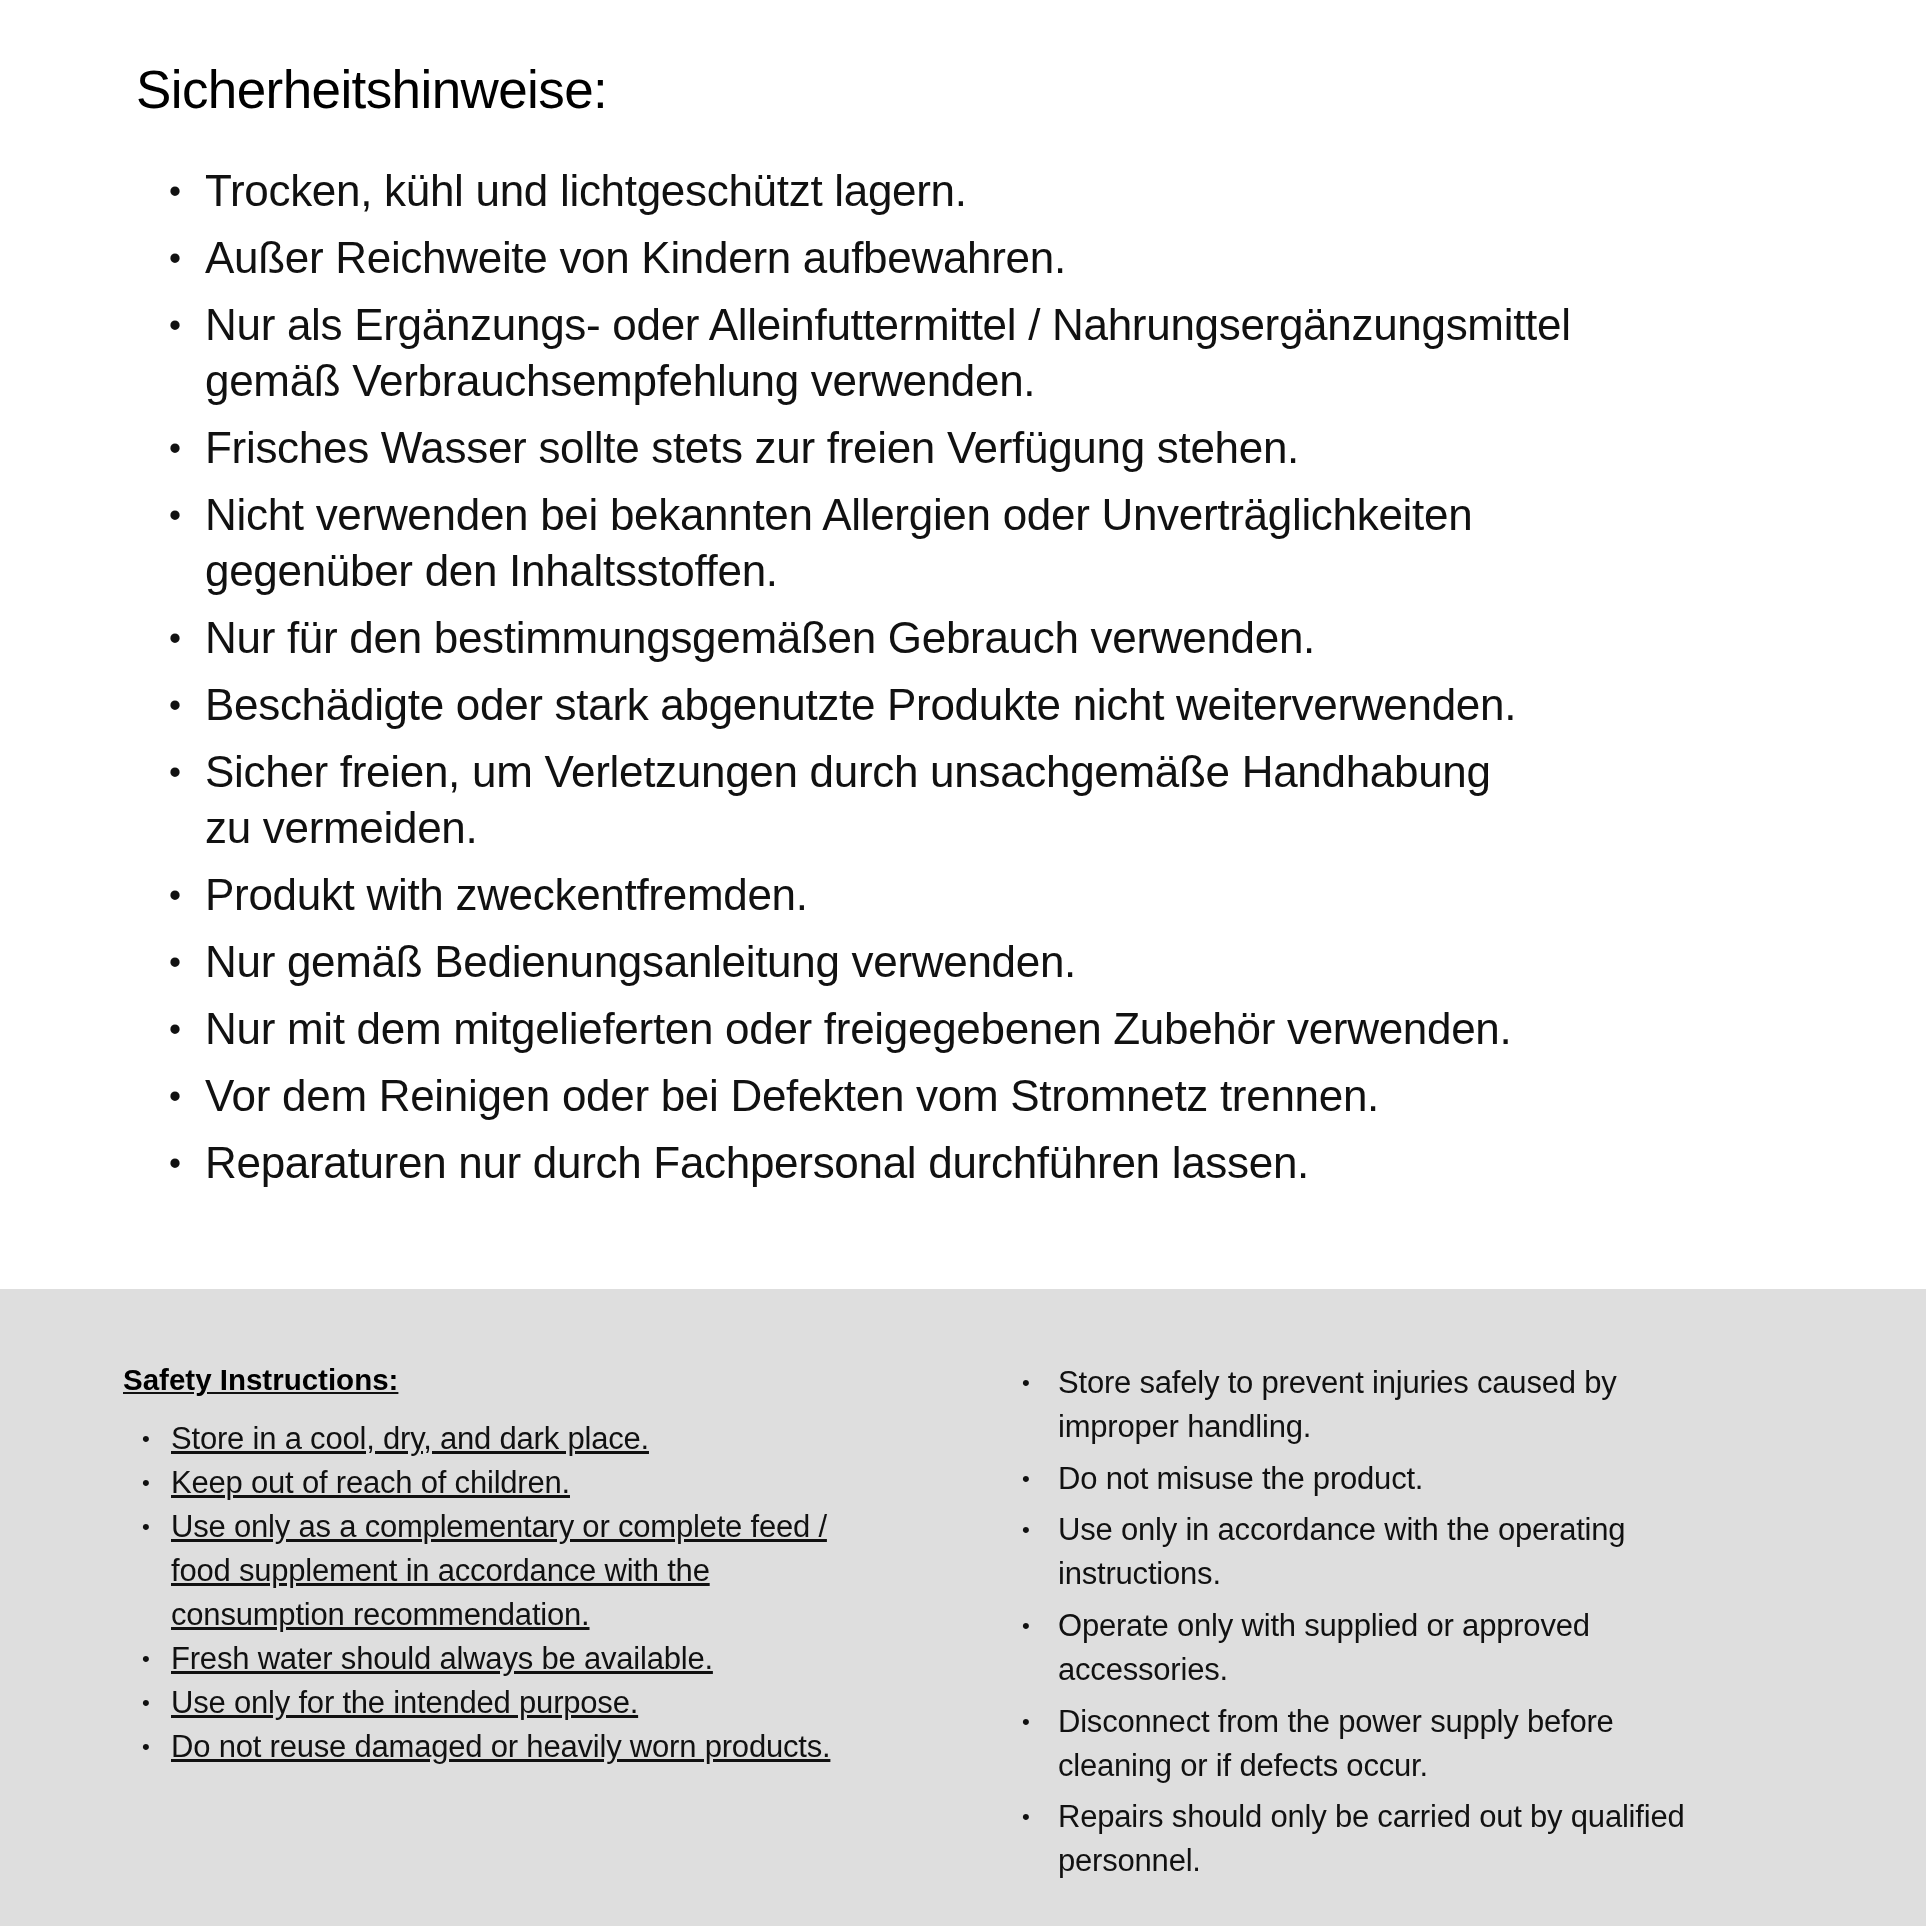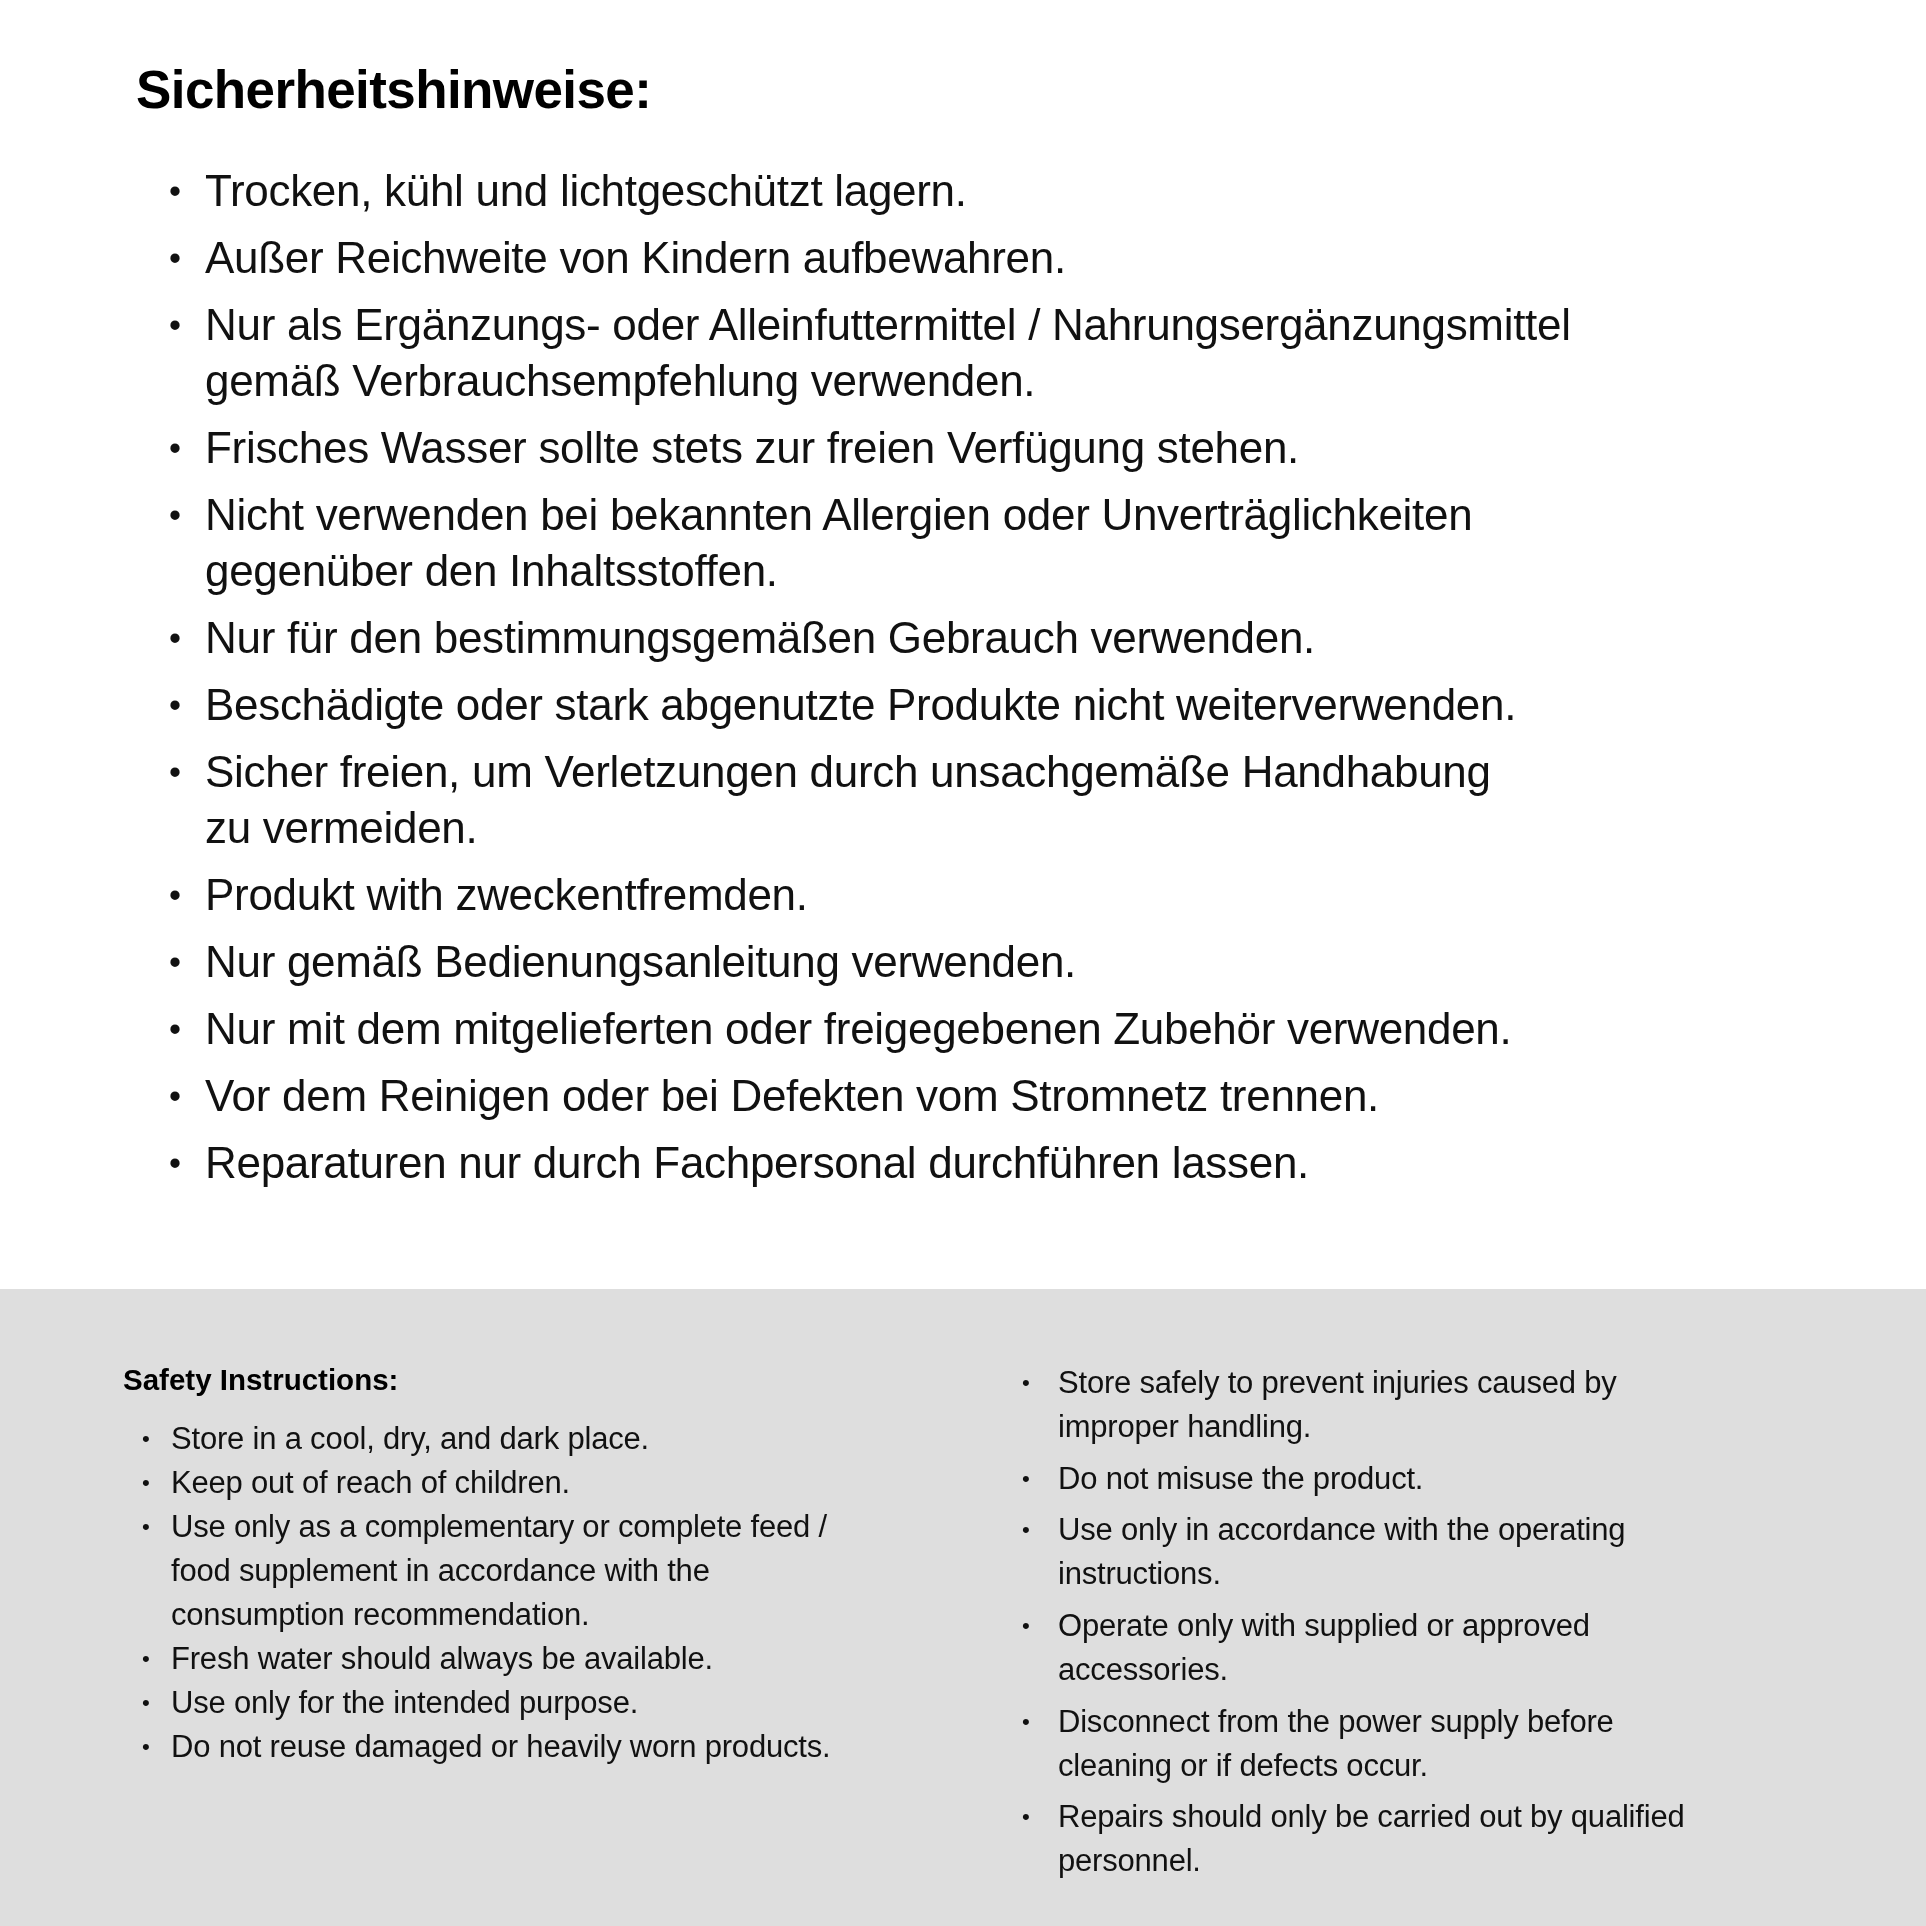--- a/index.html
+++ b/index.html
@@ -17,21 +17,21 @@
     overflow: hidden;
   }
   .german-section {
     width: 1926px;
     height: 1289px;
     padding: 59px 96px 0 136px;
     background: var(--page-bg);
   }
   .german-heading {
     font-size: 53px;
-    font-weight: 700;
+    font-weight: 400;
     line-height: 62px;
     letter-spacing: -0.6px;
     color: #000000;
     margin-bottom: 42px;
   }
   ul.bullet-list { list-style: none; }
   .german-section ul.bullet-list li {
     position: relative;
     font-size: 44px;
     line-height: 56px;
@@ -48,21 +48,21 @@
     font-size: 0.78em;
     line-height: 56px;
   }
   .english-section {
     width: 1926px;
     height: 638px;
     background: var(--footer-bg);
     padding: 72px 77px 0 123px;
   }
   .english-columns { display: flex; align-items: flex-start; }
-  .english-col-left { width: 894px; flex: 0 0 auto; }
+  .english-col-left { width: 894px; flex: 0 0 auto; text-decoration: underline; }
   .english-col-right { flex: 1 1 auto; }
   .english-heading {
     font-size: 29.5px;
     font-weight: 700;
     line-height: 37px;
     color: #000000;
     margin-bottom: 19px;
   }
   .english-section ul.bullet-list li {
     position: relative;

